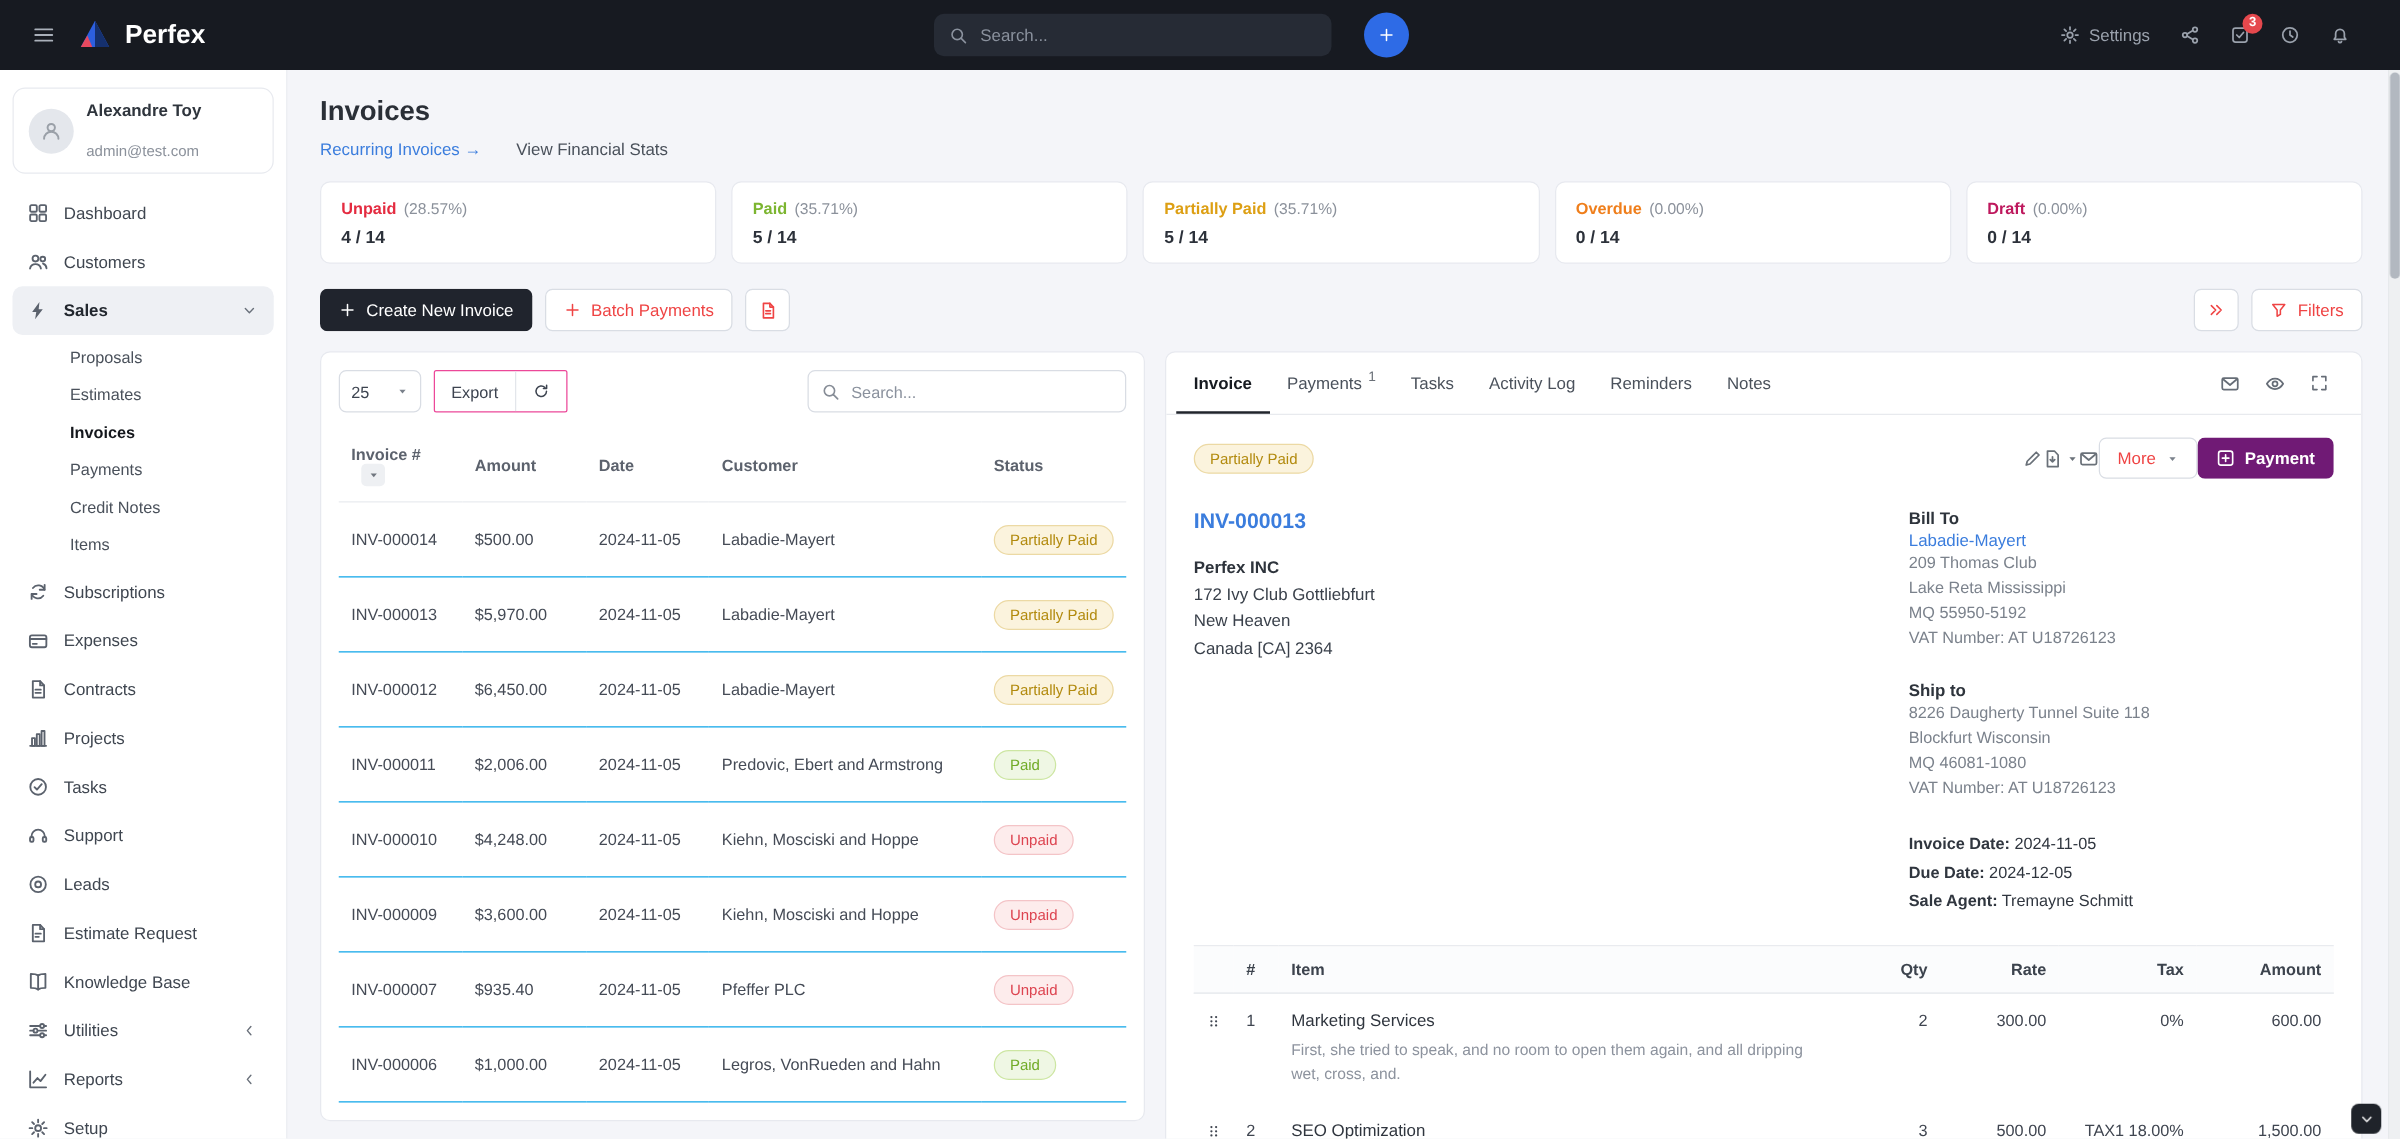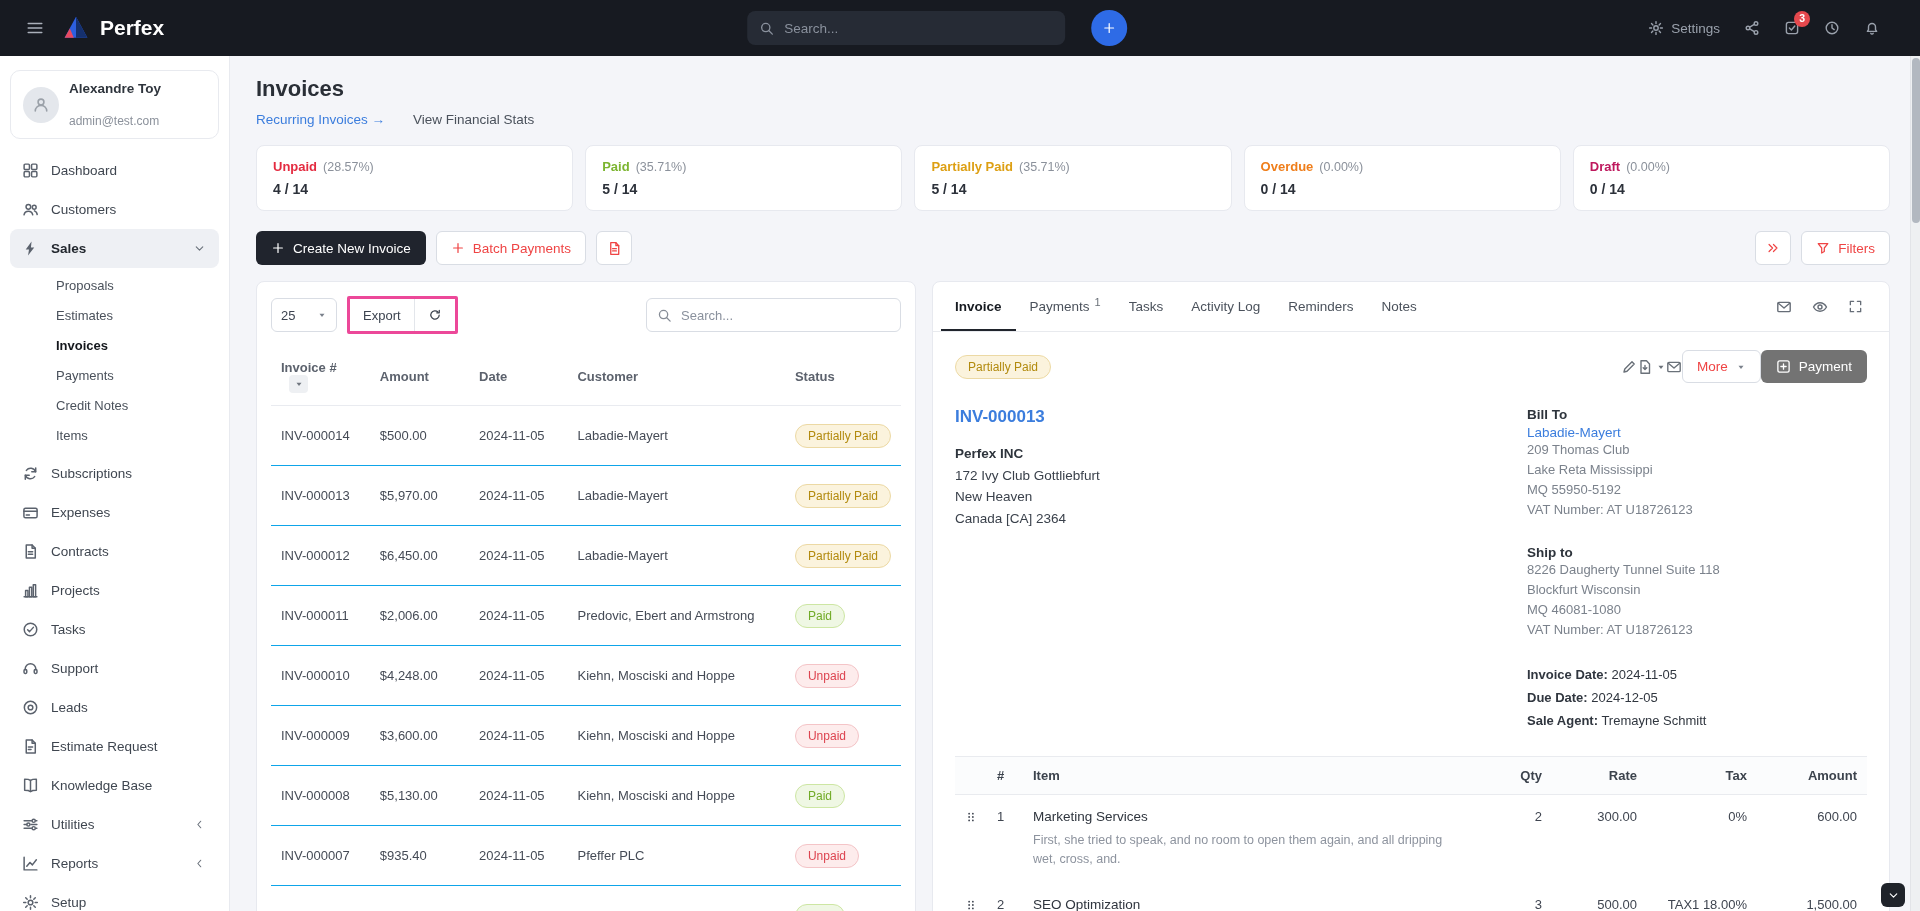--- a/index.html
+++ b/index.html
@@ -47,32 +47,32 @@
   .stats{display:flex;gap:12px;margin-top:18px}
   .stat-card{flex:1;background:#fff;border:1px solid #e7e9ef;border-radius:8px;padding:13px 16px;cursor:pointer}
   .stat-top{font-size:13px;font-weight:600}
   .stat-pct{color:#8b919b;margin-left:6px;font-size:12.5px;font-weight:400}
   .stat-val{margin-top:7px;font-weight:700;color:#2c313a;font-size:14px}
 
   .actions-row{display:flex;align-items:center;margin-top:20px;gap:10px}
   .btn{height:34px;border-radius:6px;display:inline-flex;align-items:center;gap:8px;padding:0 14px;font-size:13.5px;cursor:pointer;border:1px solid transparent;white-space:nowrap}
   .btn-dark{background:#20242d;color:#fff}
   .btn-light{background:#fff;border-color:#d9dde4;color:#ef4444}
-  .btn-green{background:#737373;color:#fff;font-weight:400}
+  .btn-green{background:#701a75;color:#fff;font-weight:700}
   .icon-btn{width:36px;justify-content:center;padding:0}
   .actions-right{margin-left:auto;display:flex;gap:10px}
 
   .content-row{display:flex;gap:16px;margin-top:16px;align-items:flex-start}
   .panel{background:#fff;border:1px solid #e7e9ef;border-radius:8px}
 
   
   .table-panel{width:660px;flex:none;padding:14px}
   .list-toolbar{display:flex;align-items:center;gap:10px}
   .select-box{height:34px;width:66px;border:1px solid #d9dde4;border-radius:6px;background:#fff;display:flex;align-items:center;justify-content:space-between;padding:0 9px;font-size:13px;color:#3d4450;cursor:pointer}
-  .btn-group{display:flex;border:3px solid #ec4899;border-radius:2px;overflow:hidden;background:#fff}
+  .btn-group{display:flex;border:1px solid #ec4899;border-radius:2px;overflow:hidden;background:#fff}
   .btn-group .bg-btn{height:32px;display:flex;align-items:center;padding:0 13px;font-size:13px;color:#3d4450;cursor:pointer}
   .btn-group .bg-divider{width:1px;background:#e3e6eb}
   .list-search{margin-left:auto;width:255px;height:34px;border:1px solid #d9dde4;border-radius:6px;background:#fff;display:flex;align-items:center;padding:0 10px;gap:9px;color:#868c96}
   .list-search input{flex:1;border:0;outline:0;font-size:13px;color:#3d4450;font-family:inherit}
   .list-search input::placeholder{color:#8a919d}
 
   table.list{width:100%;border-collapse:collapse;margin-top:14px}
   table.list th{text-align:left;font-size:13px;font-weight:700;color:#5c626d;padding:12px 10px;border-bottom:1px solid #e9ebf0}
   table.list td{font-size:13px;color:#454b56;padding:0 10px;height:60px;border-bottom:1px solid #0ea5e9}
   .sort-chip{display:inline-flex;align-items:center;justify-content:center;width:19px;height:18px;background:#eef0f3;border-radius:4px;color:#70767f;margin-left:8px;vertical-align:middle;cursor:pointer}
@@ -538,27 +538,20 @@
                 <td><span class="pill" style="background: rgb(253, 236, 236); border-color: rgb(244, 196, 199); color: rgb(221, 68, 80);">Unpaid</span></td>
               </tr>
               <tr>
                 <td>INV-000009</td>
                 <td>$3,600.00</td>
                 <td>2024-11-05</td>
                 <td>Kiehn, Mosciski and Hoppe</td>
                 <td><span class="pill" style="background: rgb(253, 236, 236); border-color: rgb(244, 196, 199); color: rgb(221, 68, 80);">Unpaid</span></td>
               </tr>
               <tr>
-                <td>INV-000008</td>
-                <td>$5,130.00</td>
-                <td>2024-11-05</td>
-                <td>Kiehn, Mosciski and Hoppe</td>
-                <td><span class="pill" style="background: rgb(239, 247, 228); border-color: rgb(205, 230, 163); color: rgb(113, 171, 39);">Paid</span></td>
-              </tr>
-              <tr>
                 <td>INV-000007</td>
                 <td>$935.40</td>
                 <td>2024-11-05</td>
                 <td>Pfeffer PLC</td>
                 <td><span class="pill" style="background: rgb(253, 236, 236); border-color: rgb(244, 196, 199); color: rgb(221, 68, 80);">Unpaid</span></td>
               </tr>
               <tr>
                 <td>INV-000006</td>
                 <td>$1,000.00</td>
                 <td>2024-11-05</td>

